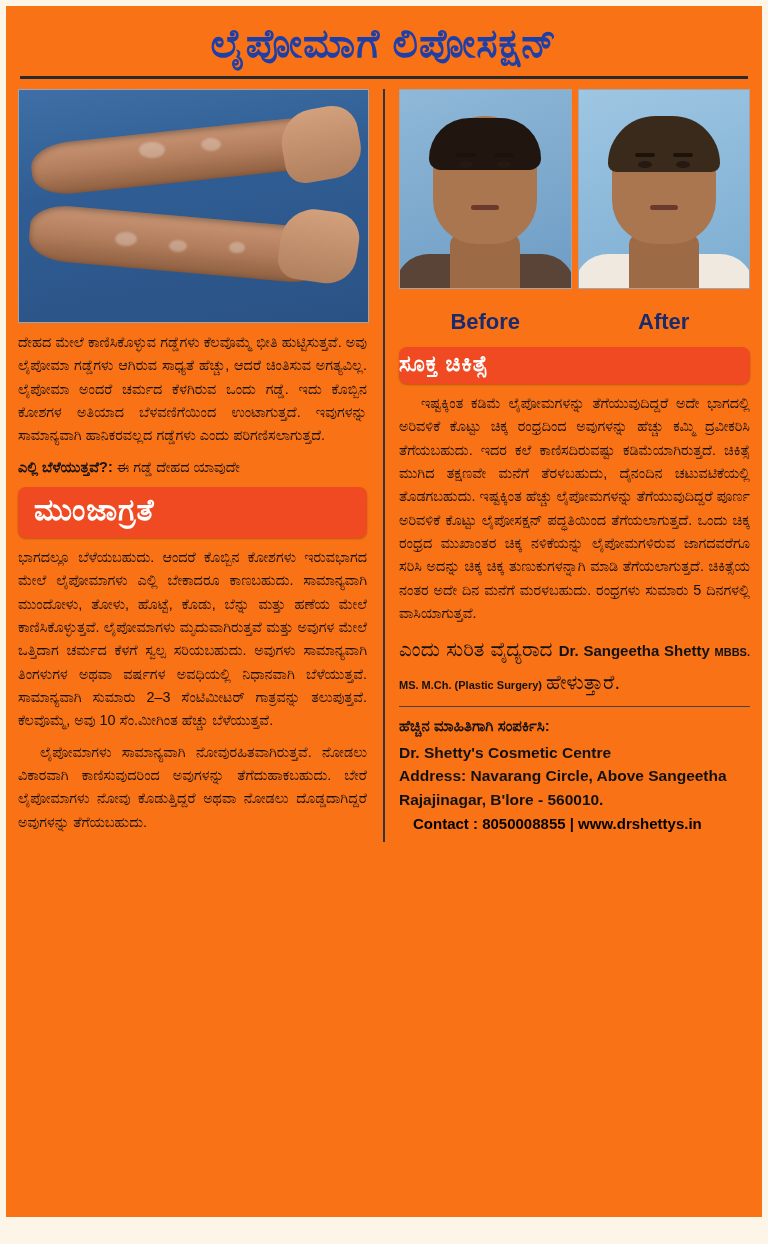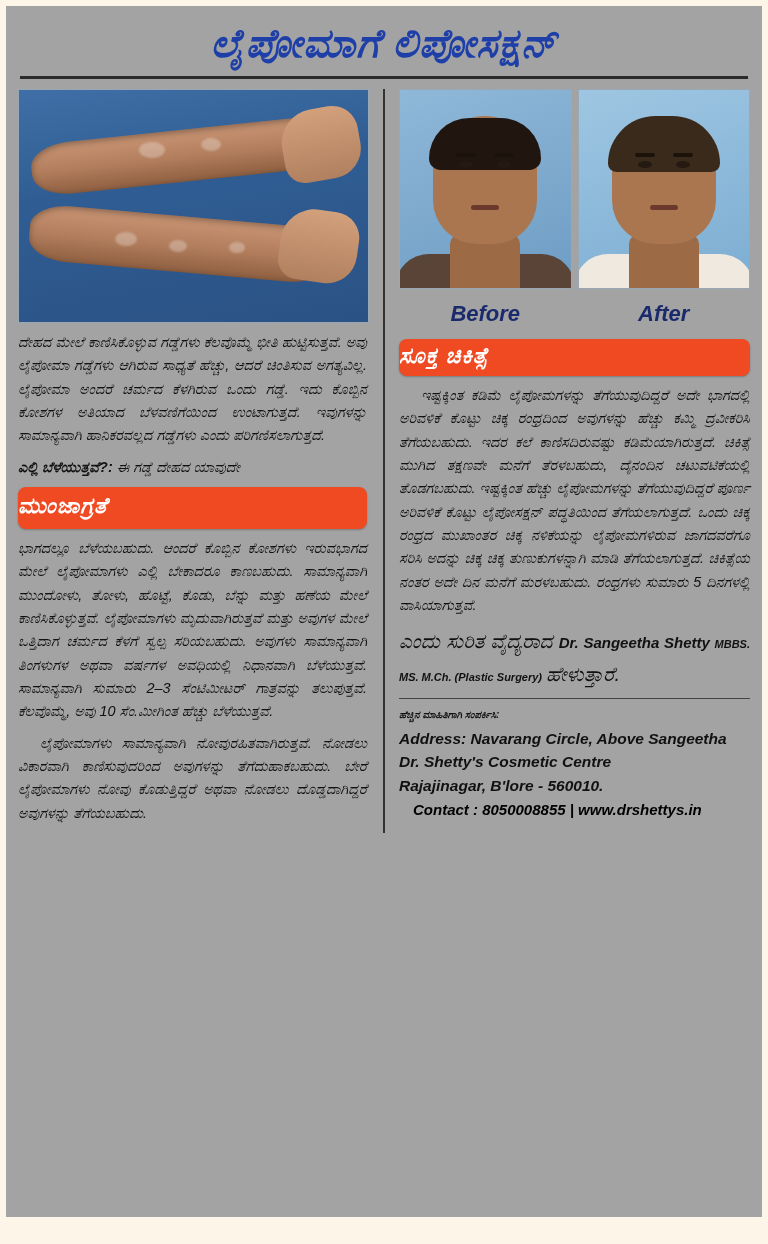--- a/index.html
+++ b/index.html
@@ -11,23 +11,22 @@
     height: 1244px;
     background: #fdf6e8;
     font-family: "Liberation Sans", sans-serif;
     overflow: hidden;
   }
   .page {
     position: relative;
     width: 768px;
     height: 1223px;
     box-sizing: border-box;
-    background: #a3a3a3;
+    background: #f97316;
     border: 6px solid #fdf6e8;
-    font-style: italic;
   }
   .headline {
     text-align: center;
     color: #1f3fa8;
     font-size: 40px;
     font-weight: bold;
     letter-spacing: 1px;
     padding: 14px 0 6px 0;
     line-height: 1.15;
     font-family: "Liberation Sans", sans-serif;
@@ -187,61 +186,61 @@
     height: 5px;
     background: #6b3a2c;
     border-radius: 4px;
     left: 50%;
     transform: translateX(-50%);
     bottom: 78px;
   }
   .ba-labels {
     display: flex;
     gap: 6px;
-    margin-top: 8px;
+    margin-top: 16px;
   }
   .ba-label {
     flex: 1;
     text-align: center;
     font-size: 22px;
     font-weight: bold;
     color: #1b2a6b;
     padding: 4px 0 6px 0;
   }
   .banner {
     background: #f04a23;
     color: #ffffff;
     font-weight: bold;
     border-radius: 8px;
     margin: 6px 0 8px 0;
     box-shadow: 0 1px 2px rgba(0,0,0,0.25);
   }
   .banner-big {
-    font-size: 22px;
-    padding: 6px 0 10px 0;
+    font-size: 30px;
+    padding: 6px 0 10px 16px;
     letter-spacing: 1px;
   }
   .banner-small {
     font-size: 22px;
     padding: 4px 0 7px 0;
     letter-spacing: 1px;
   }
   p.body {
     margin: 0 0 8px 0;
     font-size: 14.4px;
     line-height: 1.62;
     text-align: justify;
     color: #111;
     font-family: "Liberation Sans", sans-serif;
   }
   p.body.indent { text-indent: 22px; }
   .bold-inline { font-weight: bold; }
   .contact-head {
     font-weight: bold;
-    font-size: 10px;
+    font-size: 15px;
     color: #111;
     margin: 10px 0 6px 0;
   }
   .contact-line {
     font-size: 15.5px;
     line-height: 1.5;
     color: #111;
     font-weight: 600;
   }
   .contact-last {
@@ -338,19 +337,19 @@
       <div class="banner banner-small">ಸೂಕ್ತ ಚಿಕಿತ್ಸೆ</div>
 
       <p class="body indent">ಇಷ್ಟಕ್ಕಿಂತ ಕಡಿಮೆ ಲೈಪೋಮಗಳನ್ನು ತೆಗೆಯುವುದಿದ್ದರೆ ಅದೇ ಭಾಗದಲ್ಲಿ ಅರಿವಳಿಕೆ ಕೊಟ್ಟು ಚಿಕ್ಕ ರಂಧ್ರದಿಂದ ಅವುಗಳನ್ನು ಹೆಚ್ಚು ಕಮ್ಮಿ ದ್ರವೀಕರಿಸಿ ತೆಗೆಯಬಹುದು. ಇದರ ಕಲೆ ಕಾಣಿಸದಿರುವಷ್ಟು ಕಡಿಮೆಯಾಗಿರುತ್ತದೆ. ಚಿಕಿತ್ಸೆ ಮುಗಿದ ತಕ್ಷಣವೇ ಮನೆಗೆ ತೆರಳಬಹುದು, ದೈನಂದಿನ ಚಟುವಟಿಕೆಯಲ್ಲಿ ತೊಡಗಬಹುದು. ಇಷ್ಟಕ್ಕಿಂತ ಹೆಚ್ಚು ಲೈಪೋಮಗಳನ್ನು ತೆಗೆಯುವುದಿದ್ದರೆ ಪೂರ್ಣ ಅರಿವಳಿಕೆ ಕೊಟ್ಟು ಲೈಪೋಸಕ್ಷನ್ ಪದ್ಧತಿಯಿಂದ ತೆಗೆಯಲಾಗುತ್ತದೆ. ಒಂದು ಚಿಕ್ಕ ರಂಧ್ರದ ಮುಖಾಂತರ ಚಿಕ್ಕ ನಳಿಕೆಯನ್ನು ಲೈಪೋಮಗಳಿರುವ ಜಾಗದವರೆಗೂ ಸರಿಸಿ ಅದನ್ನು ಚಿಕ್ಕ ಚಿಕ್ಕ ತುಣುಕುಗಳನ್ನಾಗಿ ಮಾಡಿ ತೆಗೆಯಲಾಗುತ್ತದೆ. ಚಿಕಿತ್ಸೆಯ ನಂತರ ಅದೇ ದಿನ ಮನೆಗೆ ಮರಳಬಹುದು. ರಂಧ್ರಗಳು ಸುಮಾರು 5 ದಿನಗಳಲ್ಲಿ ವಾಸಿಯಾಗುತ್ತವೆ.</p>
 
 
       <p class="body"><span class="tail-text">ಎಂದು ಸುರಿತ ವೈದ್ಯರಾದ </span><span class="doctor-name">Dr. Sangeetha Shetty</span> <span class="doctor-deg">MBBS. MS. M.Ch. (Plastic Surgery)</span> <span class="tail-text">ಹೇಳುತ್ತಾರೆ.</span></p>
 
       <div class="hr-thin"></div>
 
       <div class="contact-head">ಹೆಚ್ಚಿನ ಮಾಹಿತಿಗಾಗಿ ಸಂಪರ್ಕಿಸಿ:</div>
+      <div class="contact-line">Dr. Shetty's Cosmetic Centre</div>
       <div class="contact-line">Address: Navarang Circle, Above Sangeetha</div>
-      <div class="contact-line">Dr. Shetty's Cosmetic Centre</div>
       <div class="contact-line">Rajajinagar, B'lore - 560010.</div>
       <div class="contact-last">Contact : 8050008855 | www.drshettys.in</div>
     </div>
   </div>
 </div>
 
 </body></html>

